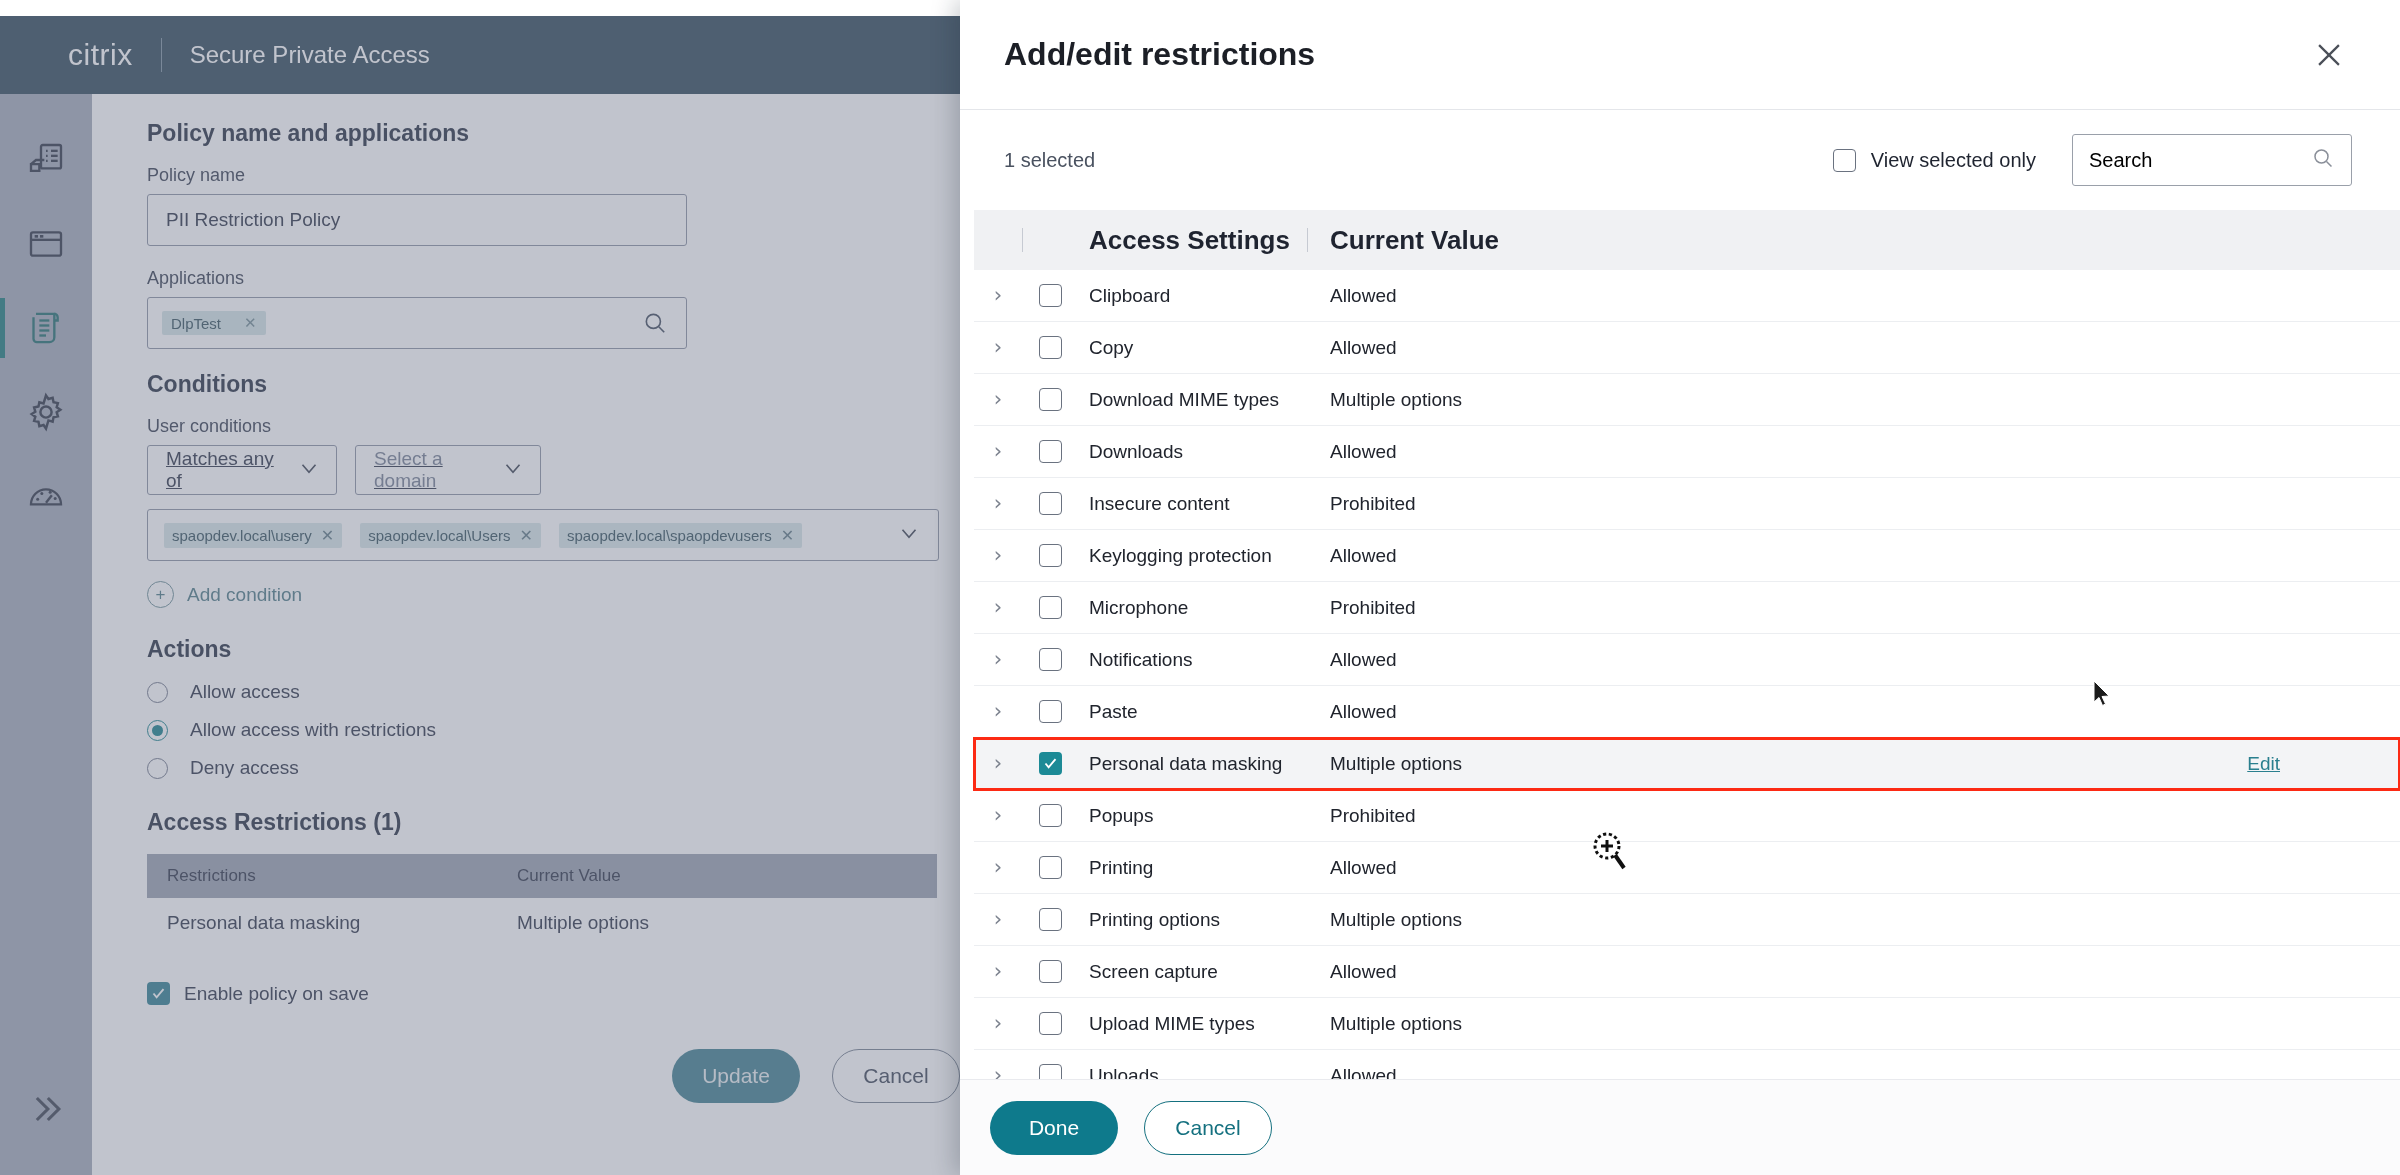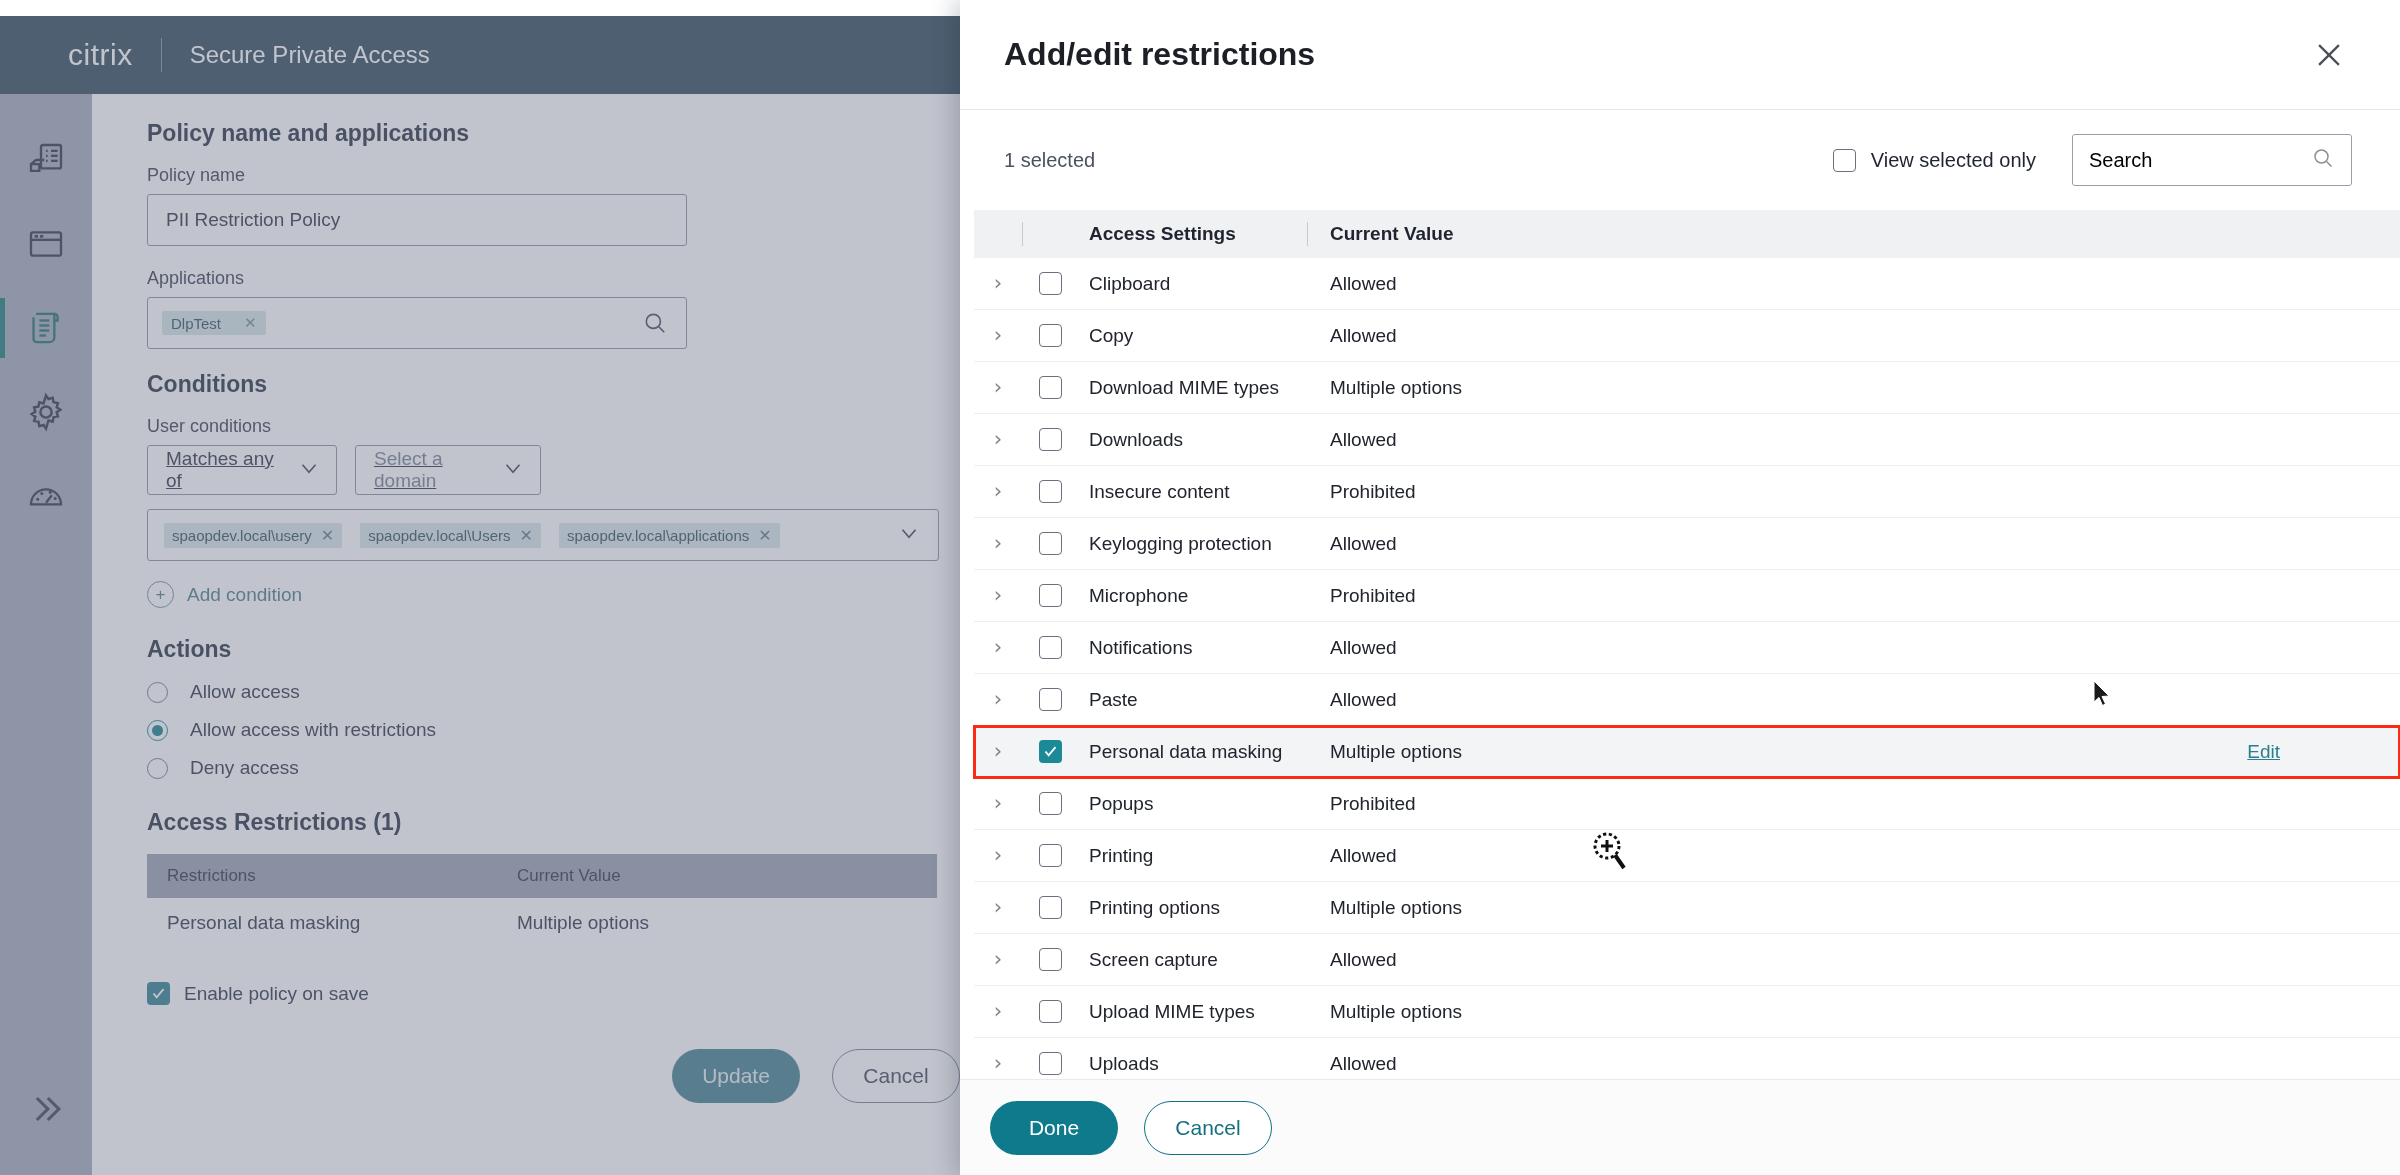--- a/index.html
+++ b/index.html
@@ -222,22 +222,22 @@
   }
   #search-input-text { color: #000000; }
 
   
   #tbl-wrap {
     flex: 1 1 auto; position: relative; overflow: hidden;
     padding: 0 0 0 14px;
   }
   #thead {
     display: flex; align-items: center;
-    height: 48px; background: #f0f1f3;
-    font-size: 19px; font-weight: 700; color: #1f2430;
+    height: 60px; background: #f0f1f3;
+    font-size: 26px; font-weight: 700; color: #1f2430;
   }
   .c-exp  { width: 48px; flex: 0 0 48px; display: flex; justify-content: center; align-items: center; }
   .c-chk  { width: 54px; flex: 0 0 54px; display: flex; justify-content: center; align-items: center; }
   .c-name { width: 230px; flex: 0 0 230px; padding-left: 12px; }
   .c-val  { width: 340px; flex: 0 0 340px; }
   .c-act  { flex: 1 1 auto; padding-right: 120px; text-align: right; }
   .hdr-sep {
     width: 1px; height: 24px; background: #c6cad2;
     flex: 0 0 1px; align-self: center;
   }
@@ -426,21 +426,21 @@
     <div class="tagbar">
       <span class="tag">
         <span>spaopdev.local\usery</span>
         <span class="x">✕</span>
       </span>
       <span class="tag">
         <span>spaopdev.local\Users</span>
         <span class="x">✕</span>
       </span>
       <span class="tag">
-        <span>spaopdev.local\applications</span>
+        <span>spaopdev.local\spaopdevusers</span>
         <span class="x">✕</span>
       </span>
       <span class="caret-end">
         <svg width="26" height="26" viewBox="0 0 24 24" fill="none" stroke="#39404f" stroke-width="1.5">
             <polyline points="6,9 12,16 18,9"></polyline>
           </svg>
       </span>
     </div>
 
     <div class="add-cond">

